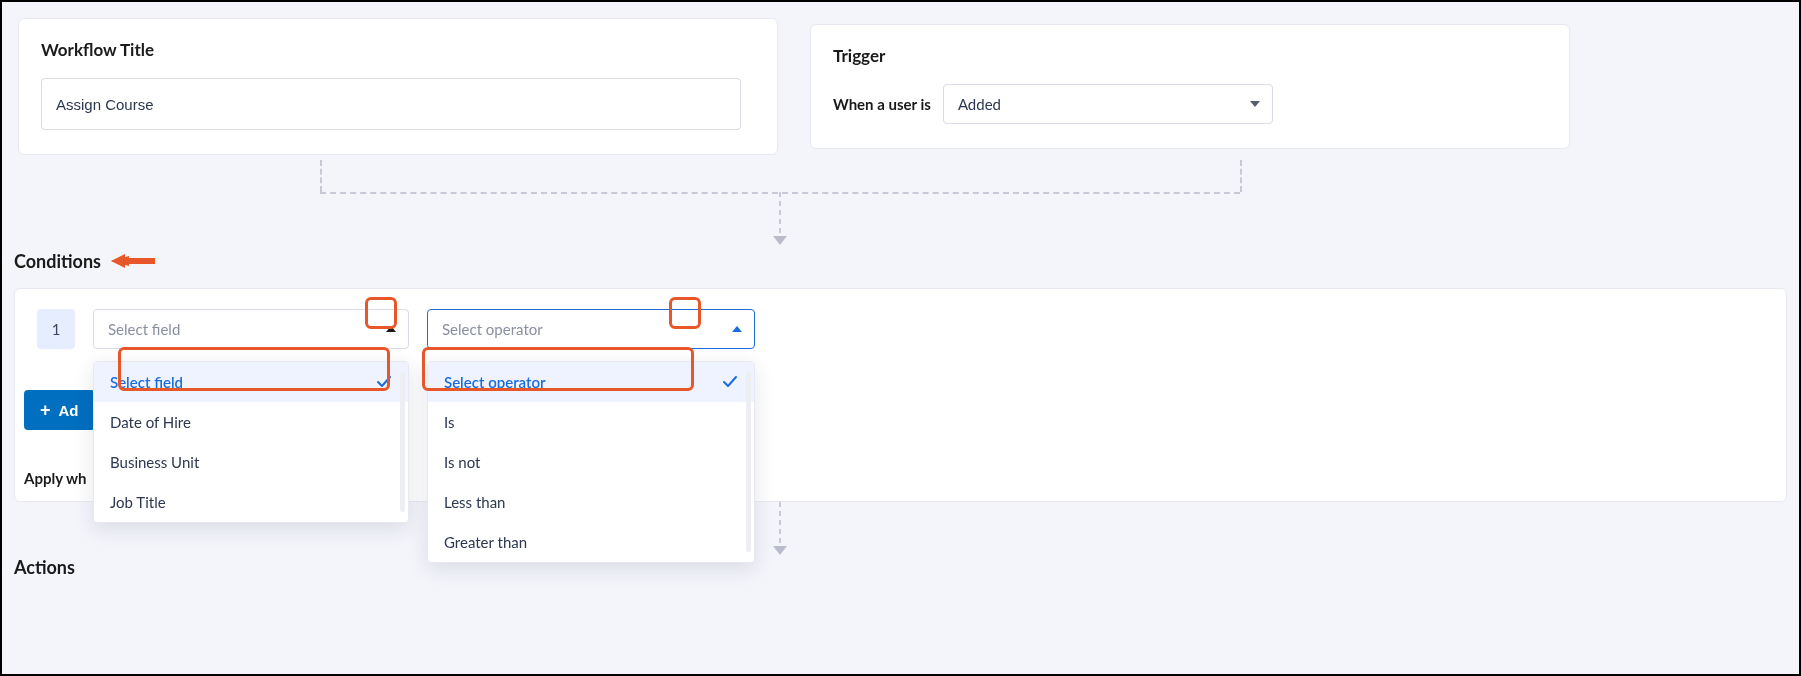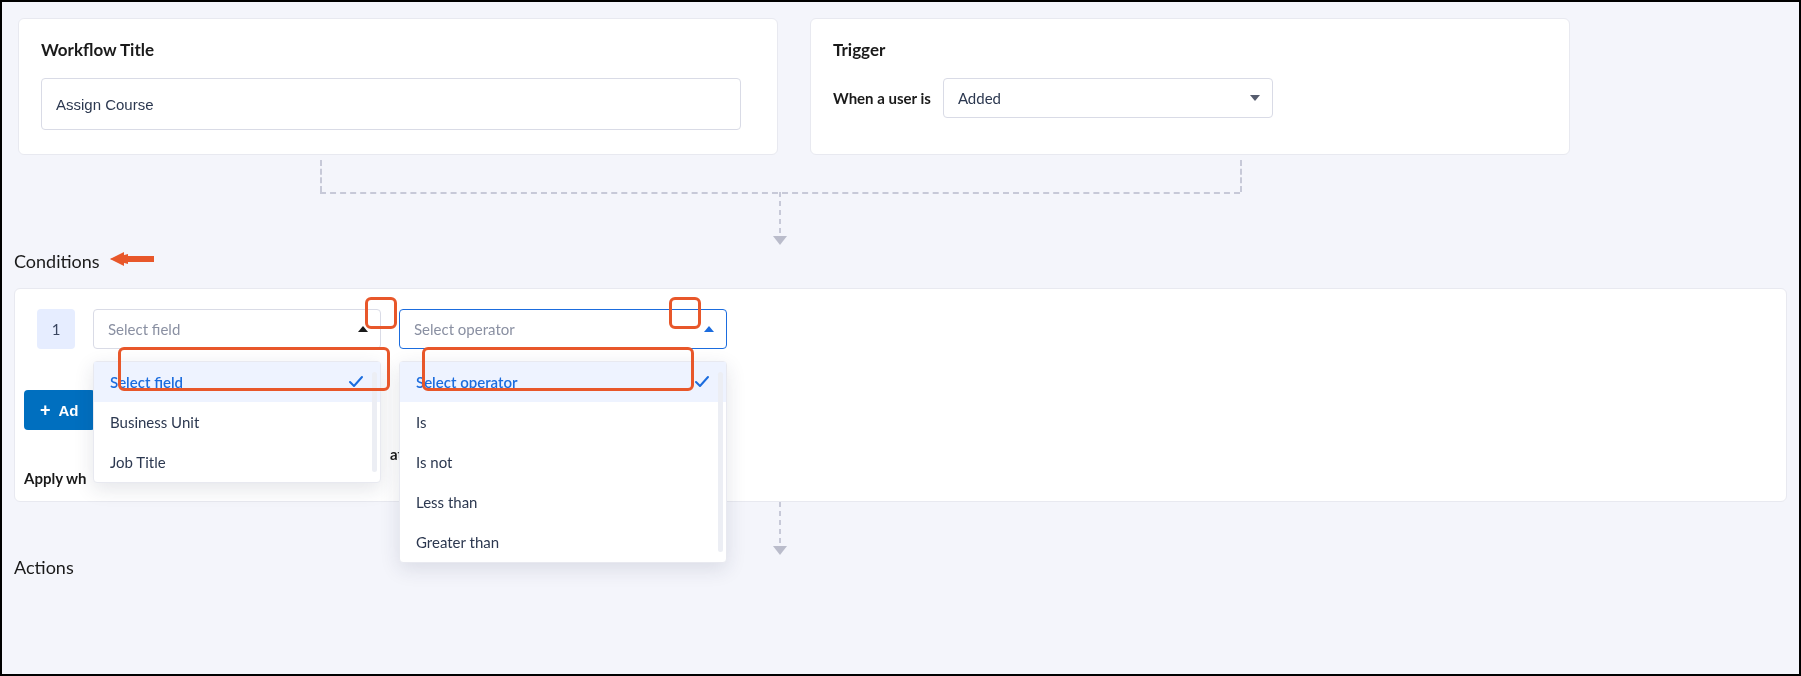--- a/index.html
+++ b/index.html
@@ -9,20 +9,21 @@
     width: 1801px;
     height: 676px;
     overflow: hidden;
     position: relative;
     border: 2px solid #000;
   }
   .top-row {
     display: flex;
     gap: 32px;
     padding: 16px 16px 0 16px;
+    align-items: center;
   }
   .card {
     background: #fff;
     border: 1px solid #e8e9f0;
     border-radius: 6px;
     padding: 20px 22px 24px 22px;
   }
   .card-title {
     font-size: 17px;
     font-weight: 700;
@@ -76,40 +77,40 @@
     position:absolute; border-left:2px dashed #c7c9d8; width:0;
   }
   .conn-arrow {
     position:absolute; display:flex; flex-direction:column; align-items:center;
   }
   .conn-arrow .line { width:2px; background:repeating-linear-gradient(#c7c9d8,#c7c9d8 5px,transparent 5px,transparent 9px);}
   .arrow-head {
     width:0;height:0;border-left:7px solid transparent;border-right:7px solid transparent;border-top:9px solid #babccb;
   }
   .section-header {
-    position:absolute; left:12px; font-size:18px; font-weight:400; color:#1a1a1a;
-    display:flex; align-items:flex-start; gap:10px;
+    position:absolute; left:12px; font-size:18px; font-weight:700; color:#1a1a1a;
+    display:flex; align-items:center; gap:10px;
   }
   .red-arrow {
     display:inline-flex; align-items:center;
   }
   .red-arrow svg path { fill:#e8572a; }
   .conditions-card {
     position:absolute; left:12px; top:286px; right:12px;
     background:#fff; border:1px solid #e8e9f0; border-radius:6px;
     padding: 20px 22px 24px 22px;
     height: 214px;
   }
   .cond-row { display:flex; align-items:center; gap:18px; }
   .cond-num {
     width:38px; height:40px; background:#e6edff; color:#3a4660;
     display:flex; align-items:center; justify-content:center;
     border-radius:4px; font-size:15px;
   }
-  .field-select { width:288px; position:relative; }
+  .field-select { width:316px; position:relative; }
   .operator-select { width:328px; position:relative; }
   .dropdown {
     position:absolute; top:52px; left:0; right:0;
     background:#fff; border:1px solid #e8e9f0; border-radius:4px;
     box-shadow: 0 6px 20px rgba(30,40,70,0.12);
     z-index:50;
     max-height: 232px;
   }
   .dropdown .scroll-track {
     position:absolute; right:3px; top:10px; bottom:10px; width:5px;
@@ -193,20 +194,23 @@
       <div class="dropdown">
         <div class="dropdown-item selected">
           <span>Select field</span>
           <span class="check-icon">
               <svg width="16" height="16" viewBox="0 0 16 16">
                 <path d="M2 8 L6 12 L14 3" stroke="#1b6cde" stroke-width="2" fill="none" stroke-linecap="round" stroke-linejoin="round"></path>
               </svg>
             </span>
         </div>
         <div class="dropdown-item">
+            <span>Date of Hire</span>
+          </div>
+        <div class="dropdown-item">
             <span>Business Unit</span>
           </div>
         <div class="dropdown-item">
             <span>Job Title</span>
           </div>
         <div class="scroll-track"></div>
       </div>
     </div>
 
     <div class="operator-select">

